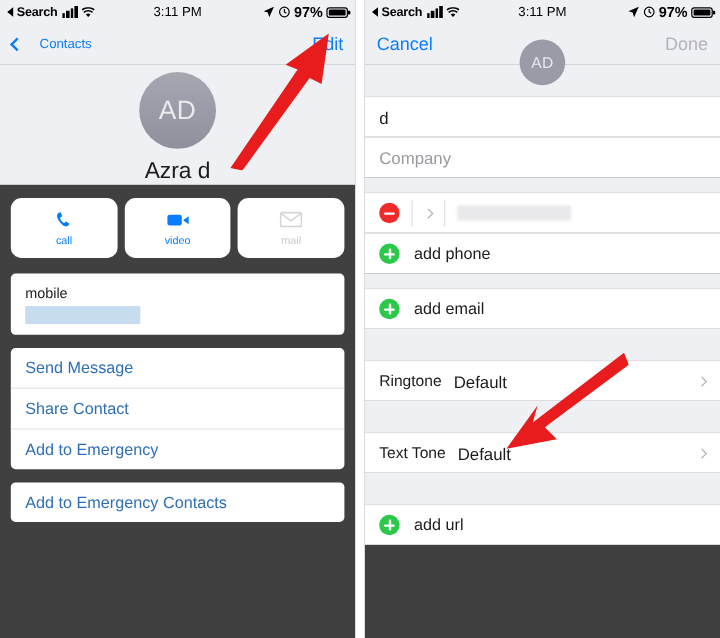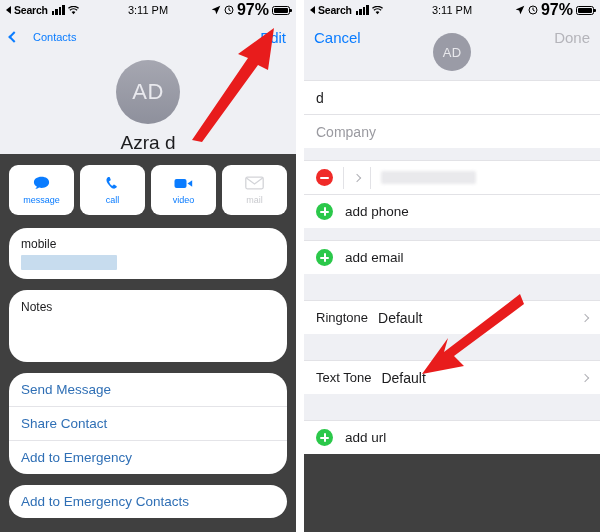--- a/index.html
+++ b/index.html
@@ -59,21 +59,21 @@
     text-align: center;
     font-size: 11px;
     font-weight: normal;
     pointer-events: none;
   }
   .sb-right {
     margin-left: auto;
     display: flex;
     align-items: center;
     gap: 3px;
-    font-size: 16px;
+    font-size: 12px;
     font-weight: bold;
   }
   .batt {
     width: 18px; height: 9px;
     border: 1.2px solid #000;
     border-radius: 2.5px;
     position: relative;
     padding: 1px;
   }
   .batt::after {
@@ -161,21 +161,21 @@
     gap: 4px;
     cursor: pointer;
   }
   .action .lbl { font-size: 9px; color: #0a7cff; }
   .action.off .lbl { color: #c9cace; }
   .ic { width: 20px; height: 16px; display: flex; align-items: center; justify-content: center; }
 
   
   .card {
     background: #ffffff;
-    border-radius: 18px;
+    border-radius: 4px;
     margin: 0 9px 11px 9px;
     overflow: hidden;
   }
   .field-label { font-size: 12px; color: #1c1c1e; padding: 9px 12px 0 12px; }
   .redact {
     height: 15px;
     width: 96px;
     background: #c7dcee;
     margin: 4px 12px 9px 12px;
     border-radius: 1px;
@@ -303,28 +303,20 @@
     </div>
 
     <div class="contact-head">
       <div class="avatar-lg">AD</div>
       <div class="contact-name">Azra d</div>
     </div>
 
     <div class="actions">
       <div class="action">
         <span class="ic">
-          <svg width="17" height="14" viewBox="0 0 17 14">
-              <path d="M8.5 0.8C4 0.8 0.9 3.2 0.9 6.2c0 1.8 1.1 3.4 2.9 4.4-.2 1-.8 1.9-1.6 2.5 1.5-.1 2.9-.7 3.9-1.5.8.2 1.6.3 2.4.3 4.5 0 7.6-2.4 7.6-5.7S13 .8 8.5.8z" fill="#0a7cff"></path>
-            </svg>
-        </span>
-        <span class="lbl">message</span>
-      </div>
-      <div class="action">
-        <span class="ic">
           <svg width="15" height="15" viewBox="0 0 15 15">
               <path d="M3.2 1.1c-.6.4-1.3 1-1.6 1.8-.5 1.3.2 3.2 1.9 5.6 1.7 2.4 3.3 3.7 4.6 4.1.9.3 1.8 0 2.5-.5.4-.3.9-.8 1.1-1.2.2-.4 0-.7-.3-.9l-2-1.3c-.4-.2-.7-.1-1 .2l-.6.7c-.2.2-.5.3-.8.1-.6-.3-1.3-1-1.9-1.8-.6-.9-.9-1.7-1-2.3 0-.3.1-.5.4-.6l.8-.4c.4-.2.5-.5.4-.9l-.8-2.2c-.1-.4-.4-.6-.8-.5-.3.1-.6.1-.9.1z" fill="#0a7cff"></path>
             </svg>
         </span>
         <span class="lbl">call</span>
       </div>
       <div class="action">
         <span class="ic">
           <svg width="19" height="13" viewBox="0 0 19 13">
               <rect x="0.5" y="2" width="12" height="9" rx="2" fill="#0a7cff"></rect>
@@ -342,23 +334,20 @@
         </span>
         <span class="lbl">mail</span>
       </div>
     </div>
 
     <div class="card">
       <div class="field-label">mobile</div>
       <div class="redact"></div>
     </div>
 
-    <div class="card notes">
-      <div class="field-label">Notes</div>
-    </div>
 
     <div class="card">
       <div class="link-row">Send Message</div>
       <div class="link-row">Share Contact</div>
       <div class="link-row">Add to Emergency</div>
     </div>
 
     <div class="card">
       <div class="link-row">Add to Emergency Contacts</div>
     </div>

